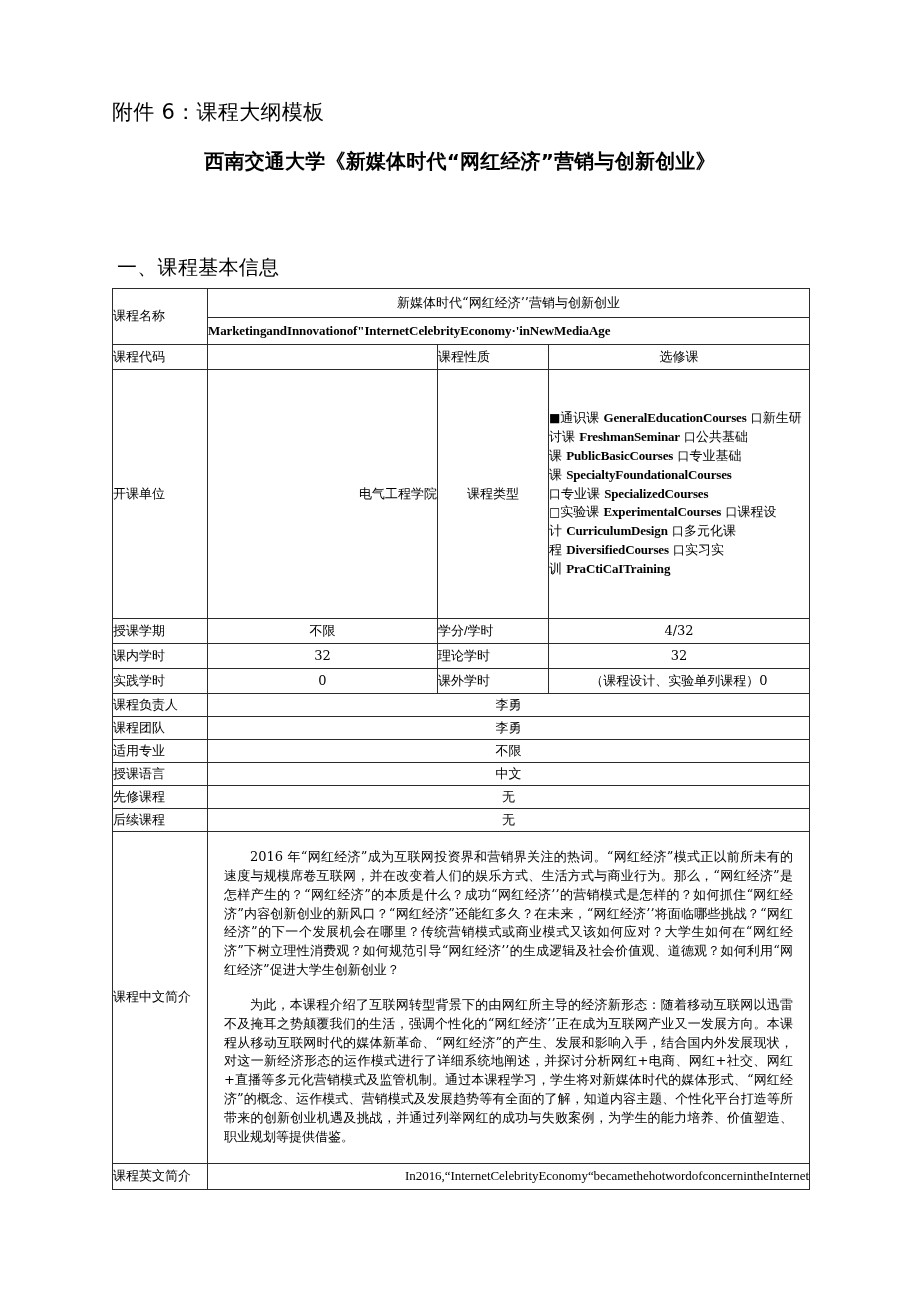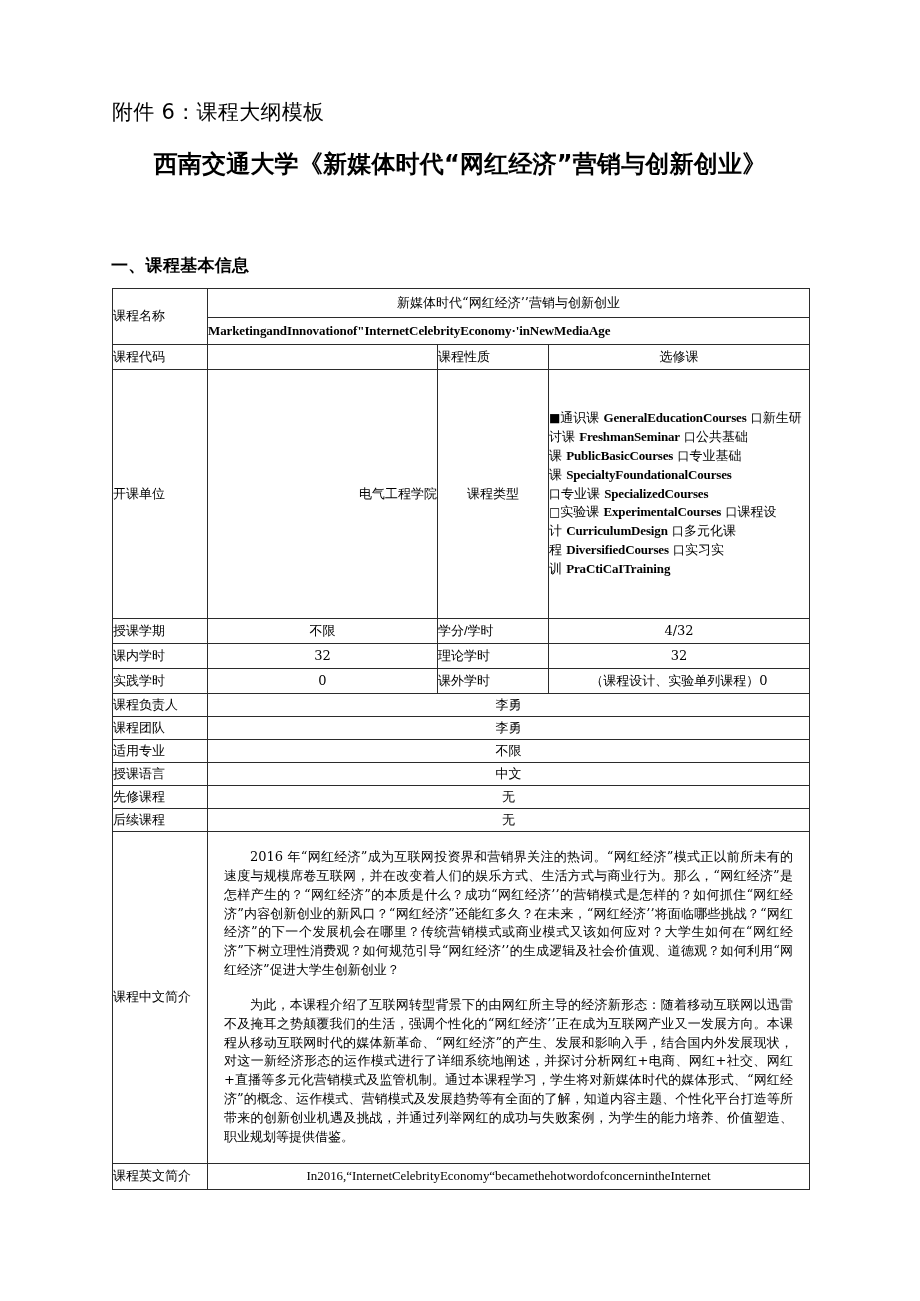--- a/index.html
+++ b/index.html
@@ -32,44 +32,44 @@
     letter-spacing: 0.3px;
     white-space: nowrap;
   }
   .doc-title-1 {
     position: absolute;
     left: 0;
     top: 148px;
     width: 920px;
     text-align: center;
     font-family: "DejaVu Sans", "Liberation Sans", sans-serif;
-    font-size: 24px;
+    font-size: 20px;
     font-weight: 700;
     letter-spacing: 0.2px;
     white-space: nowrap;
   }
   .doc-title-2 {
     position: absolute;
     left: 0;
     top: 202px;
     width: 920px;
     text-align: center;
     font-family: "DejaVu Sans", "Liberation Sans", sans-serif;
     font-size: 20px;
     font-weight: 700;
     letter-spacing: 0.2px;
     white-space: nowrap;
   }
   .section-heading {
     position: absolute;
-    left: 111px;
+    left: 117px;
     top: 254px;
     font-family: "DejaVu Sans", "Liberation Sans", sans-serif;
-    font-size: 17px;
-    font-weight: 700;
+    font-size: 20px;
+    font-weight: 400;
     letter-spacing: 0.3px;
     white-space: nowrap;
   }
 
   
   .info-table {
     position: absolute;
     left: 112px;
     top: 288px;
     width: 697px;
@@ -150,21 +150,21 @@
     font-family: "DejaVu Serif", "Liberation Serif", serif;
     font-size: 13.1px;
     line-height: 1.72;
     vertical-align: top;
   }
   .desc-cell p {
     margin: 16px;
     text-indent: 2em;
   }
   .en-desc-cell {
-    text-align: center;
+    text-align: right;
     padding: 4px 5px 4px 16px;
     font-family: "Liberation Serif", "DejaVu Serif", serif;
     font-size: 13.8px;
     letter-spacing: -0.05px;
   }
 </style>
 </head>
 <body>
 
 <div class="page">

